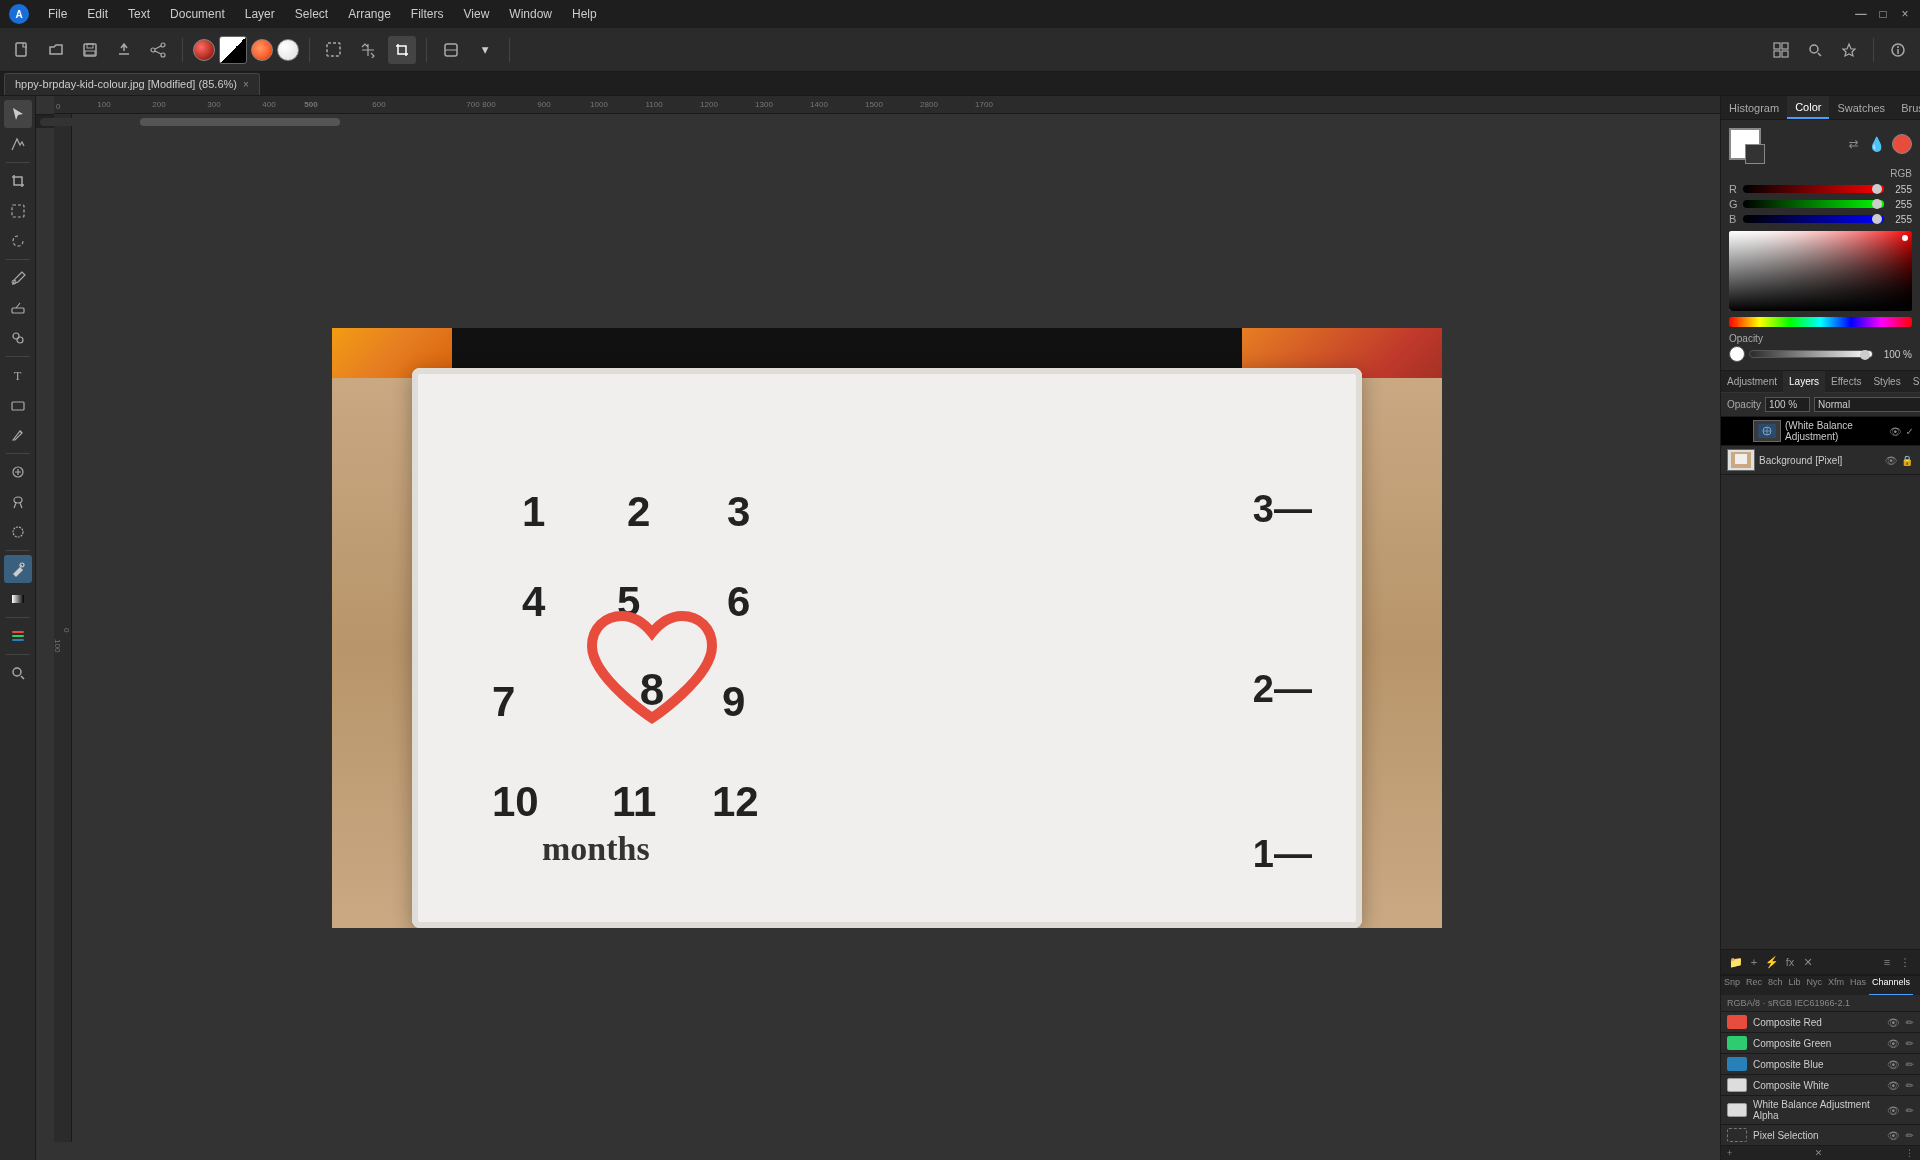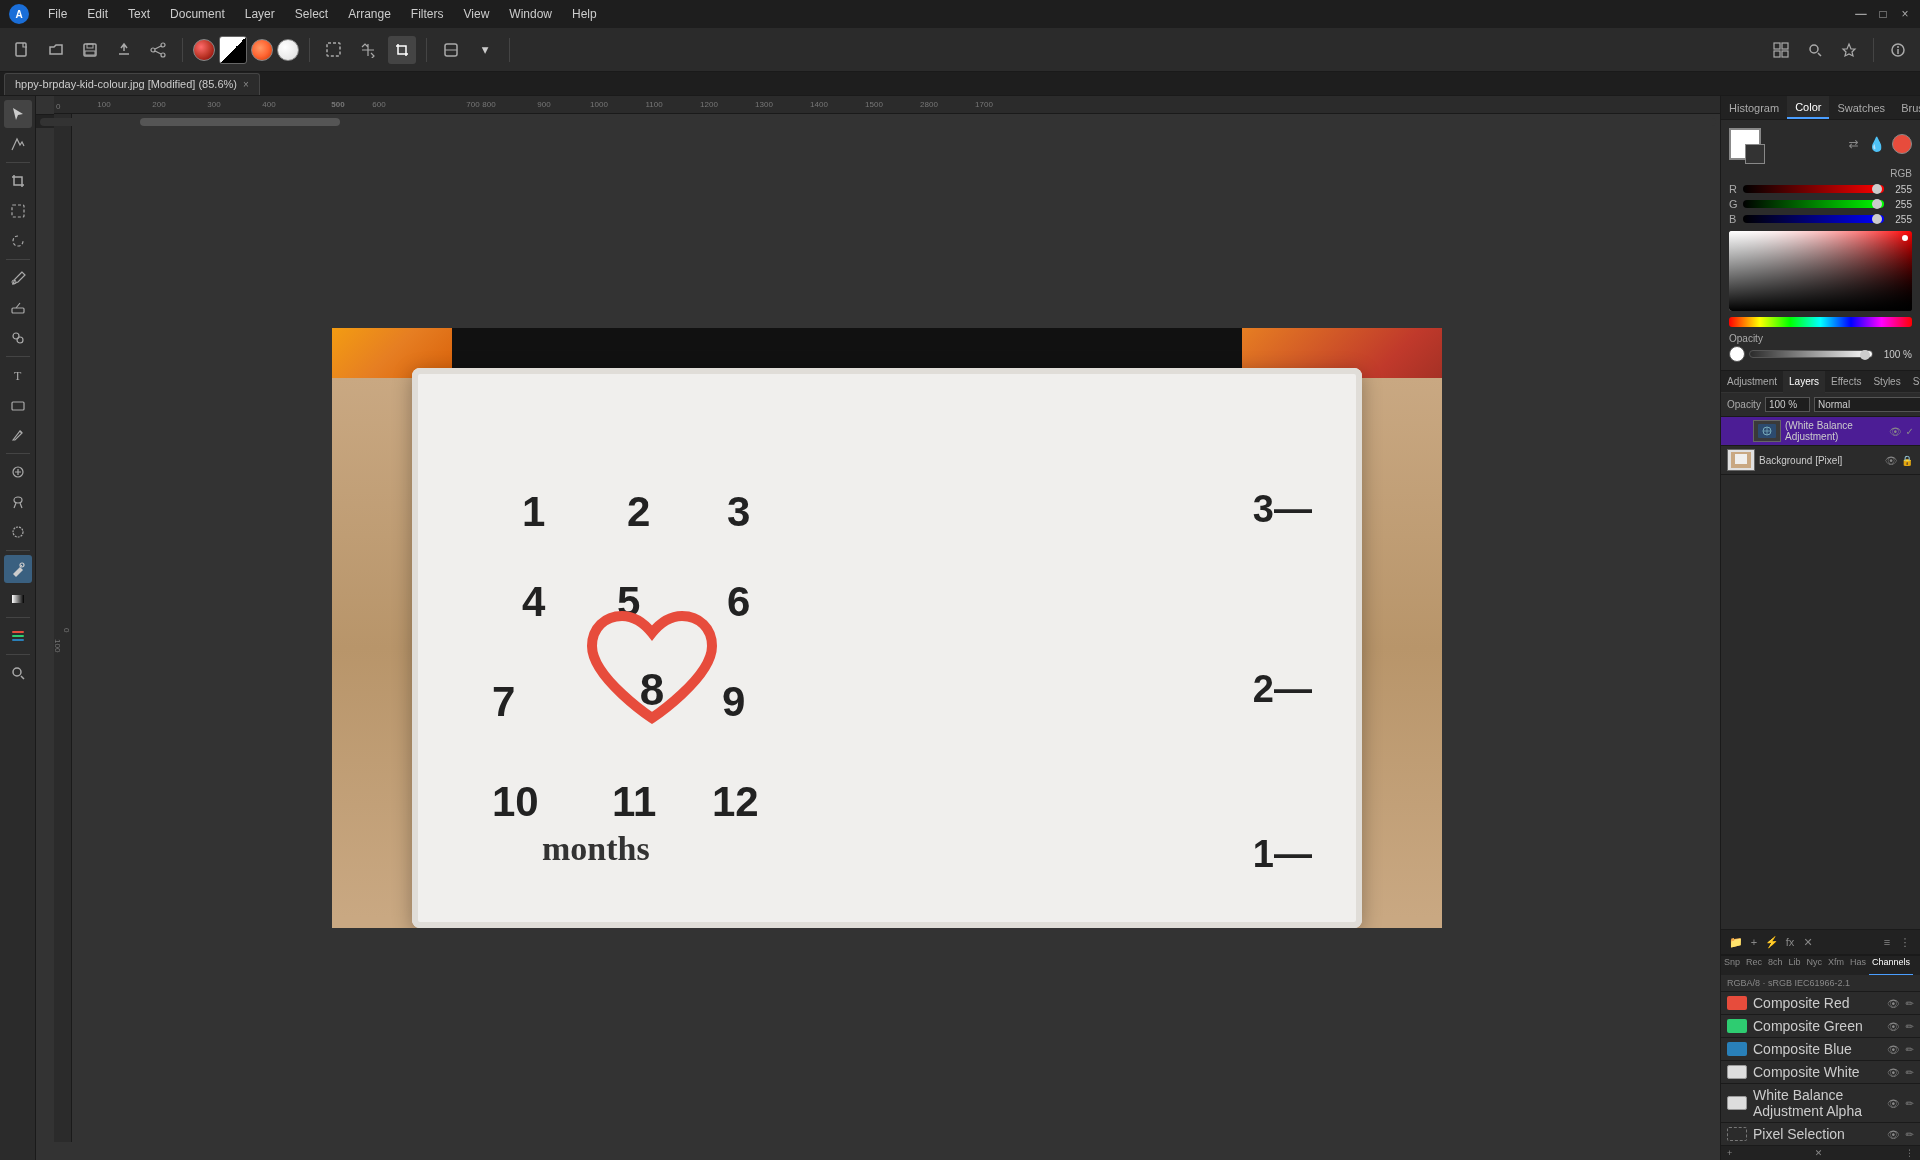--- a/index.html
+++ b/index.html
@@ -83,39 +83,39 @@
     .layers-tabs-row { display: flex; background: #222; height: 22px; font-size: 10px; }
     .layers-tab { padding: 0 6px; display: flex; align-items: center; cursor: pointer; color: #aaa; border-bottom: 1px solid #333; }
     .layers-tab.active { color: #fff; background: #2b2b2b; border-bottom-color: #2b2b2b; }
 
     .layers-opacity-row { display: flex; align-items: center; gap: 4px; padding: 4px 6px; font-size: 10px; border-bottom: 1px solid #1a1a1a; }
     .layers-opacity-label { color: #aaa; }
     .layers-opacity-val { width: 45px; font-size: 10px; background: #1e1e1e; border: 1px solid #555; color: #ccc; padding: 1px 3px; }
     .layers-blend-val { flex: 1; font-size: 10px; background: #1e1e1e; border: 1px solid #555; color: #ccc; padding: 1px 3px; }
 
     .layer-item { display: flex; align-items: center; padding: 3px 6px; gap: 4px; cursor: pointer; border-bottom: 1px solid #1a1a1a; }
-    .layer-item.selected { background: #4c1d95; padding-left: 32px; }
+    .layer-item.selected { background: #000000; padding-left: 32px; }
     .layer-thumb { width: 28px; height: 22px; background: #555; border: 1px solid #666; flex-shrink: 0; display: flex; align-items: center; justify-content: center; font-size: 8px; }
     .layer-thumb.white { background: #e0e0e0; }
     .layer-thumb.adj { background: #3a3a3a; }
     .layer-name { flex: 1; font-size: 10px; color: #ccc; }
     .layer-eye { font-size: 10px; color: #888; cursor: pointer; }
     .layer-lock { font-size: 10px; color: #888; }
 
     .layers-toolbar { display: flex; align-items: center; justify-content: space-between; padding: 3px 6px; background: #222; border-top: 1px solid #1a1a1a; }
     .layers-tool-btn { font-size: 11px; color: #888; cursor: pointer; background: none; border: none; width: 18px; height: 18px; display: flex; align-items: center; justify-content: center; }
 
     
     #channels-panel { border-top: 1px solid #1a1a1a; }
     .ch-tab { font-size: 9px; cursor: pointer; color: #888; padding: 1px 3px; }
     .ch-tab.active { color: #fff; border-bottom: 1px solid #4a9eff; }
 
     .channel-item { display: flex; align-items: center; padding: 3px 6px; gap: 6px; border-bottom: 1px solid #1a1a1a; cursor: pointer; }
     .ch-color-box { width: 20px; height: 14px; border-radius: 2px; flex-shrink: 0; }
-    .ch-name { flex: 1; font-size: 14px; color: #ccc; }
+    .ch-name { flex: 1; font-size: 10px; color: #ccc; }
     .ch-eye { font-size: 10px; color: #888; cursor: pointer; }
     .ch-pencil { font-size: 10px; color: #888; cursor: pointer; }
 
     .channel-info { padding: 3px 6px; font-size: 9px; color: #888; border-bottom: 1px solid #1a1a1a; }
 
     
     #tabbar { height: 24px; background: #1e1e1e; display: flex; align-items: center; padding: 0 4px; border-bottom: 1px solid #1a1a1a; }
     .file-tab { background: #2b2b2b; border: 1px solid #444; border-bottom: none; padding: 2px 10px; font-size: 11px; color: #ccc; display: flex; align-items: center; gap: 6px; cursor: pointer; border-radius: 3px 3px 0 0; height: 22px; }
     .tab-close { color: #888; cursor: pointer; font-size: 10px; }
 
@@ -385,21 +385,21 @@
   </div>
 
   <div id="canvas-area">
 
     <div id="ruler-top" style="margin-left:18px;">
       <span style="position:absolute;left:2px;font-size:8px;color:#777;">0</span>
       <span class="ruler-label" style="left:50px;">100</span>
       <span class="ruler-label" style="left:105px;">200</span>
       <span class="ruler-label" style="left:160px;">300</span>
       <span class="ruler-label" style="left:215px;">400</span>
-      <span class="ruler-label" style="left:284px;font-weight:bold;">500</span>
+      <span class="ruler-label" style="left:257px;font-weight:bold;">500</span>
       <span class="ruler-label" style="left:325px;">600</span>
       <span class="ruler-label" style="left:380px;margin-left:39px;">700</span>
       <span class="ruler-label" style="left:435px;">800</span>
       <span class="ruler-label" style="left:490px;">900</span>
       <span class="ruler-label" style="left:545px;">1000</span>
       <span class="ruler-label" style="left:600px;">1100</span>
       <span class="ruler-label" style="left:655px;">1200</span>
       <span class="ruler-label" style="left:710px;">1300</span>
       <span class="ruler-label" style="left:765px;">1400</span>
       <span class="ruler-label" style="left:820px;">1500</span>

